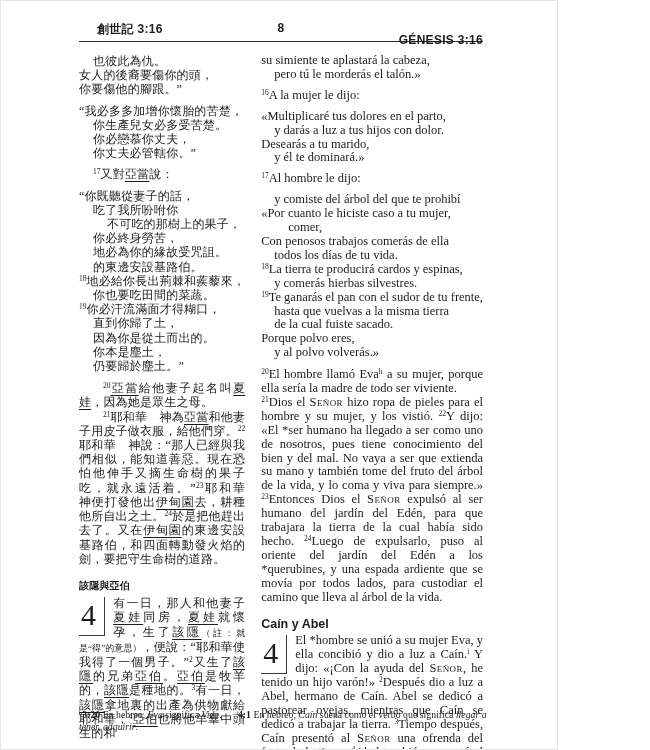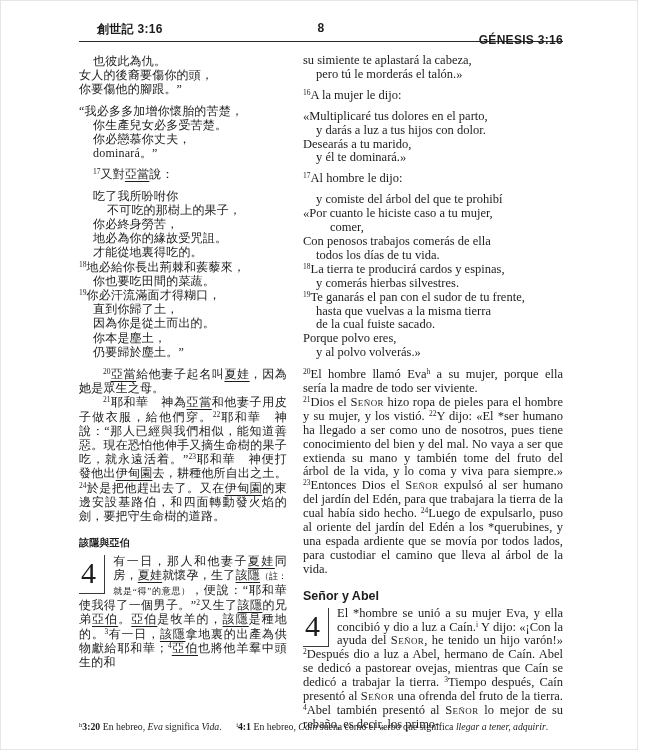--- a/index.html
+++ b/index.html
@@ -1,17 +1,17 @@
 <!DOCTYPE html>
 <html><head>
 <meta charset="utf-8">
 <style>
   html,body{margin:0;padding:0;background:#ffffff;}
   body{width:650px;height:750px;font-family:"Liberation Serif","DejaVu Serif",serif;color:#1c1c1c;}
-  .page{position:relative;width:638px;height:750px;box-sizing:border-box;background:#fff;
+  .page{position:relative;width:558px;height:750px;box-sizing:border-box;background:#fff;
         border:1px solid #e6e6e6;padding:20px 74px 0 78px;overflow:hidden;}
   
   .header{position:relative;height:16px;font-family:"Liberation Sans","DejaVu Sans",sans-serif;
           font-weight:bold;font-size:12px;letter-spacing:.3px;}
   .header .h-left{position:absolute;left:18px;top:0;}
   .header .h-center{position:absolute;left:0;right:0;text-align:center;top:0;}
   .header .h-right{position:absolute;right:0;top:12px;}
   .rule{border-bottom:1.6px solid #2a2a2a;margin:4px 0 12px 0;}
   
   .cols{display:flex;gap:16px;}
@@ -67,31 +67,32 @@
     <div class="col zh">
       <div class="stanza">
           <div class="pl ind1">也彼此為仇。</div>
           <div class="pl ind0">女人的後裔要傷你的頭，</div>
           <div class="pl ind0">你要傷他的腳跟。”</div>
         </div>
       <div class="stanza">
           <div class="pl ind0">“我必多多加增你懷胎的苦楚，</div>
           <div class="pl ind1">你生產兒女必多受苦楚。</div>
           <div class="pl ind1">你必戀慕你丈夫，</div>
-          <div class="pl ind1">dominará。”</div>
+          <div class="pl ind1">你丈夫必管轄你。”</div>
         </div>
       <div class="stanza">
           <div class="pl ind1"><span class="sup">17</span>又對<span class="pn">亞當</span>說：</div>
         </div>
       <div class="stanza">
+          <div class="pl ind0">“你既聽從妻子的話，</div>
           <div class="pl ind1">吃了我所吩咐你</div>
           <div class="pl ind2">不可吃的那樹上的果子，</div>
           <div class="pl ind1">你必終身勞苦，</div>
           <div class="pl ind1">地必為你的緣故受咒詛。</div>
-          <div class="pl ind1">才能從地裏得吃的。</div>
+          <div class="pl ind1">的東邊安設基路伯。</div>
           <div class="pl ind0"><span class="sup">18</span>地必給你長出荊棘和蒺藜來，</div>
           <div class="pl ind1">你也要吃田間的菜蔬。</div>
           <div class="pl ind0"><span class="sup">19</span>你必汗流滿面才得糊口，</div>
           <div class="pl ind1">直到你歸了土，</div>
           <div class="pl ind1">因為你是從土而出的。</div>
           <div class="pl ind1">你本是塵土，</div>
           <div class="pl ind1">仍要歸於塵土。”</div>
         </div>
       <p class="prose cjk-indent first-gap"><span class="sup">20</span><span class="pn">亞當</span>給他妻子起名叫<span class="pn">夏娃</span>，因為她是眾生之母。</p>
       <p class="prose cjk-indent"><span class="sup">21</span>耶和華　神為<span class="pn">亞當</span>和他妻子用皮子做衣服，給他們穿。<span class="sup">22</span>耶和華　神說：“那人已經與我們相似，能知道善惡。現在恐怕他伸手又摘生命樹的果子吃，就永遠活着。”<span class="sup">23</span>耶和華　神便打發他出<span class="pn">伊甸園</span>去，耕種他所自出之土。<span class="sup">24</span>於是把他趕出去了。又在<span class="pn">伊甸園</span>的東邊安設基路伯，和四面轉動發火焰的劍，要把守生命樹的道路。</p>
@@ -130,21 +131,21 @@
           <div class="pl ind1">y comerás hierbas silvestres.</div>
           <div class="pl ind0"><span class="sup">19</span>Te ganarás el pan con el sudor de tu frente,</div>
           <div class="pl ind1">hasta que vuelvas a la misma tierra</div>
           <div class="pl ind1">de la cual fuiste sacado.</div>
           <div class="pl ind0">Porque polvo eres,</div>
           <div class="pl ind1">y al polvo volverás.»</div>
         </div>
       <p class="prose first-gap"><span class="sup">20</span>El hombre llamó Eva<span class="sup">h</span> a su mujer, porque ella sería la madre de todo ser viviente.</p>
       <p class="prose"><span class="sup">21</span>Dios el <span class="sc">Señor</span> hizo ropa de pieles para el hombre y su mujer, y los vistió. <span class="sup">22</span>Y dijo: «El *ser humano ha llegado a ser como uno de nosotros, pues tiene conocimiento del bien y del mal. No vaya a ser que extienda su mano y también tome del fruto del árbol de la vida, y lo coma y viva para siempre.» <span class="sup">23</span>Entonces Dios el <span class="sc">Señor</span> expulsó al ser humano del jardín del Edén, para que trabajara la tierra de la cual había sido hecho. <span class="sup">24</span>Luego de expulsarlo, puso al oriente del jardín del Edén a los *querubines, y una espada ardiente que se movía por todos lados, para custodiar el camino que lleva al árbol de la vida.</p>
       <div class="section">
-        <div class="sec-head">Señor y Abel</div>
+        <div class="sec-head">Caín y Abel</div>
         <div class="chap">
           <span class="dropcap">4</span><span class="chap-text">El *hombre se unió a su mujer Eva, y ella concibió y dio a luz a Caín.<span class="sup">i</span> Y dijo: «¡Con la ayuda del <span class="sc">Señor</span>, he tenido un hijo varón!» <span class="sup">2</span>Después dio a luz a Abel, hermano de Caín. Abel se dedicó a pastorear ovejas, mientras que Caín se dedicó a trabajar la tierra. <span class="sup">3</span>Tiempo después, Caín presentó al <span class="sc">Señor</span> una ofrenda del fruto de la tierra. <span class="sup">4</span>Abel también presentó al <span class="sc">Señor</span> lo mejor de su rebaño, es decir, los primo-</span>
         </div>
       </div>
     </div>
 
   </div>
 
   <div class="footnote">
     <span class="fn1"><span class="sup">h</span><span class="bd">3:20</span> En hebreo, <span class="it">Eva</span> significa <span class="it">Vida</span>.</span>

